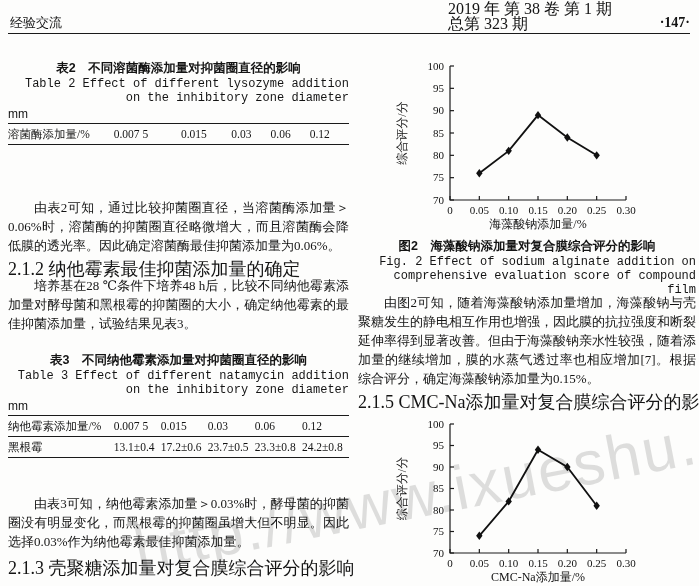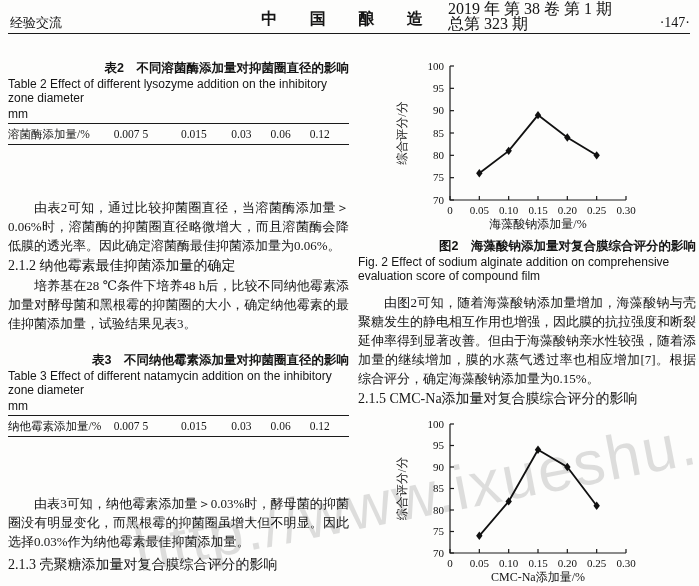--- a/index.html
+++ b/index.html
@@ -5,48 +5,47 @@
   html,body{margin:0;padding:0}
   body{width:699px;height:586px;overflow:hidden;background:#fdfdfc;position:relative;
        font-family:"Liberation Serif","DejaVu Serif",serif;color:#141414}
   .abs{position:absolute}
   
   .header{position:absolute;left:8px;top:0;width:682px;height:33px;border-bottom:1.6px solid #1a1a1a}
   .hdr-section{position:absolute;left:2px;bottom:1px;font-size:13px}
   .hdr-journal{position:absolute;left:50%;transform:translateX(-50%);top:9px;font-weight:bold;
                font-size:16px;letter-spacing:14px;white-space:nowrap;font-family:"Liberation Sans",sans-serif}
   .hdr-issue{position:absolute;right:78px;top:1px;font-size:16px;line-height:15px;white-space:nowrap}
-  .hdr-page{position:absolute;right:0;bottom:2px;font-size:14px;font-weight:normal}
+  .hdr-page{position:absolute;right:0;bottom:2px;font-size:14px;font-weight:bold}
   
   .watermark{position:absolute;left:128px;top:516px;font-size:62px;letter-spacing:2px;
              color:#000;opacity:0.12;white-space:nowrap;transform:rotate(-11deg);
              transform-origin:0 0;font-family:"Liberation Sans",sans-serif;pointer-events:none}
   
-  .cap-cn{font-family:"Liberation Sans",sans-serif;font-weight:bold;font-size:12.5px;text-align:right}
-  .cap-en{font-family:Liberation Sans, sans-serif;font-size:12px;line-height:14px;text-align:left}
+  .cap-cn{font-family:"Liberation Sans",sans-serif;font-weight:bold;font-size:12.5px;text-align:center}
+  .cap-en{font-family:Liberation Mono, monospace;font-size:12px;line-height:14px;text-align:right}
   .unit{font-family:"Liberation Sans",sans-serif;font-size:12px;text-align:left}
   
   .dtable{border-collapse:collapse;width:341px;font-size:11.5px;
           border-top:1.8px solid #1a1a1a;border-bottom:1.8px solid #1a1a1a}
   .dtable thead tr{border-bottom:1px solid #1a1a1a}
   .dtable th,.dtable td{font-weight:normal;text-align:left;padding:2.5px 0;white-space:nowrap}
   .dtable th:first-child,.dtable td:first-child{width:31%}
   
   .para{font-size:13px;line-height:19px;text-align:justify;text-indent:2em}
-  .heading{font-size:14px;white-space:nowrap}
+  .heading{font-size:18px;white-space:nowrap}
   .chartbox{position:absolute}
 </style>
 </head>
 <body>
 
 <div class="watermark">http://www.ixueshu.com</div>
 
 <div class="header">
   <span class="hdr-section">经验交流</span>
-  <span class="hdr-journal">中 国 酿 造</span>
   <span class="hdr-issue"><span>2019 年 第 38 卷 第 1 期</span><br>
     <span>总第 323 期</span></span>
   <span class="hdr-page">·147·</span>
 </div>
 
 <div class="abs cap-cn" style="left:8px;top:60px;width:341px">表2　不同溶菌酶添加量对抑菌圈直径的影响</div>
 <div class="abs cap-en" style="left:8px;top:77px;width:341px">Table 2 Effect of different lysozyme addition on the inhibitory zone diameter</div>
 <div class="abs unit" style="left:8px;top:107px;width:341px">mm</div>
 <table class="dtable abs" style="left:8px;top:123px">
     <thead>
@@ -75,20 +74,28 @@
       <tr>
         <th>纳他霉素添加量/%</th>
         <th>0.007 5</th>
         <th>0.015</th>
         <th>0.03</th>
         <th>0.06</th>
         <th>0.12</th>
       </tr>
     </thead>
     <tbody>
+      <tr>
+        <td>黑根霉</td>
+        <td>13.1±0.4</td>
+        <td>17.2±0.6</td>
+        <td>23.7±0.5</td>
+        <td>23.3±0.8</td>
+        <td>24.2±0.8</td>
+      </tr>
     </tbody>
   </table>
 
 <div class="abs para" style="left:8px;top:494px;width:341px">由表3可知，纳他霉素添加量＞0.03%时，酵母菌的抑菌圈没有明显变化，而黑根霉的抑菌圈虽增大但不明显。因此选择0.03%作为纳他霉素最佳抑菌添加量。</div>
 <div class="abs heading" style="left:8px;top:556px">2.1.3  壳聚糖添加量对复合膜综合评分的影响</div>
 
 <div class="chartbox" style="left:390px;top:58px">
   <svg width="320" height="176">
       <g stroke="#1a1a1a" stroke-width="1.2" fill="none">
         <path d="M60,8 L60,142 L236,142"></path>

